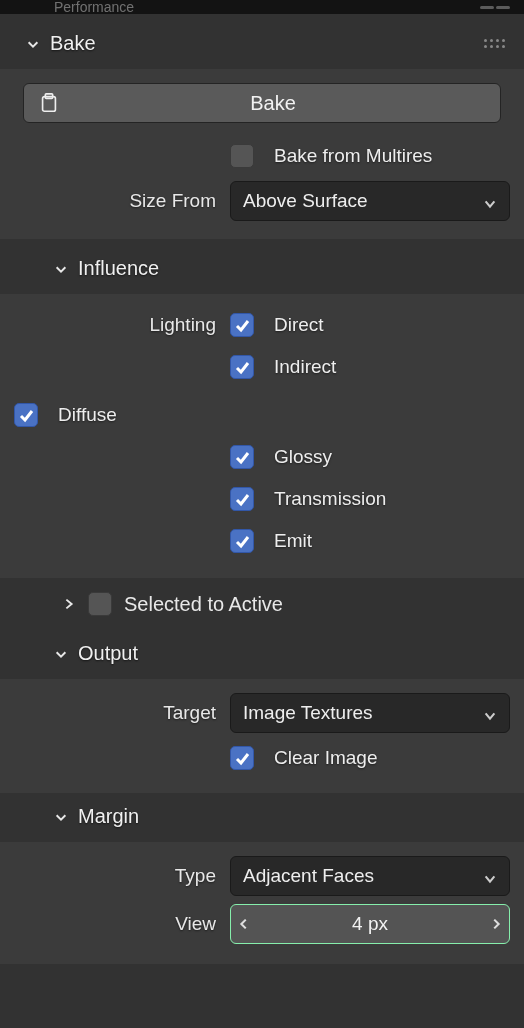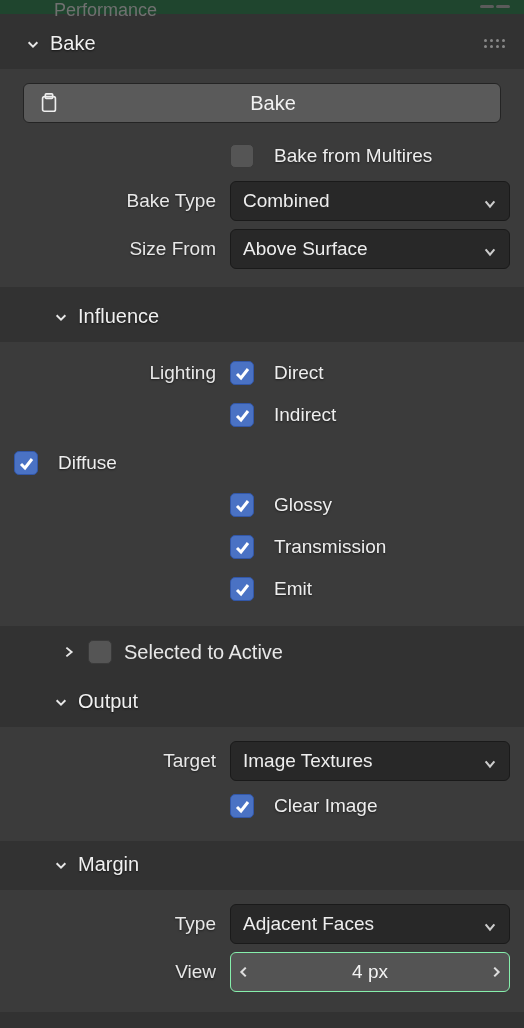--- a/index.html
+++ b/index.html
@@ -148,25 +148,25 @@
     display: flex; align-items: center; justify-content: center;
     cursor: pointer;
   }
   .number-field .nbtn svg { stroke: #ddd; stroke-width: 2.4; fill: none; width: 10px; height: 14px;}
   .number-field .nval {
     flex: 1; text-align: center; color: #f2f2f2; font-size: 19px;
     display: flex; align-items: center; justify-content: center;
   }
   .top-fade {
     height: 14px;
-    background: #14532d;
+    background: #000000;
     opacity: 0.6;
     padding-left: 54px;
-    display:flex; align-items:flex-start;
-    color:#9a9a9a; font-size:18px;
+    display:flex; align-items:center;
+    color:#9a9a9a; font-size:14px;
   }
   .top-presets-icon {
     margin-left:auto; margin-right:14px; width:30px; height:12px;
     display:flex; gap:2px; align-items:center;
   }
   .top-presets-icon span { width:14px; height:3px; background:#777; display:block; border-radius:2px;}
 </style>
 </head>
 <body>
 
@@ -213,31 +213,20 @@
     <div class="row" style="margin-top:12px;">
       <div class="label"></div>
       <div class="control">
         <div class="checkbox-row">
           <span class="checkbox unchecked"></span>
           <span class="checkbox-label">Bake from Multires</span>
         </div>
       </div>
     </div>
 
-    <div class="row">
-      <div class="label">Bake Type</div>
-      <div class="control">
-        <div class="dropdown">
-          <span class="dd-text">Combined</span>
-          <span class="dd-caret"><svg viewBox="0 0 16 16">
-                <polyline points="3,5 8,11 13,5"></polyline>
-              </svg></span>
-        </div>
-      </div>
-    </div>
 
     <div class="row">
       <div class="label">Size From</div>
       <div class="control">
         <div class="dropdown">
           <span class="dd-text">Above Surface</span>
           <span class="dd-caret"><svg viewBox="0 0 16 16">
                 <polyline points="3,5 8,11 13,5"></polyline>
               </svg></span>
         </div>

